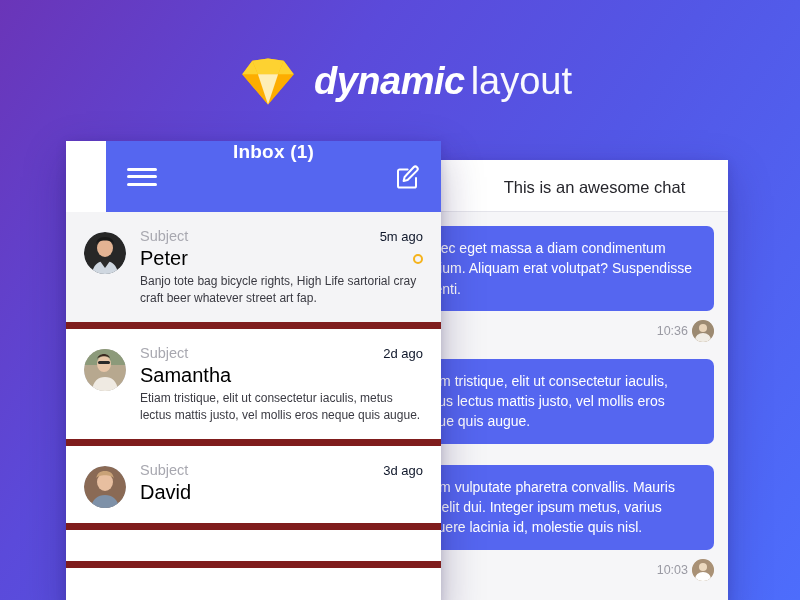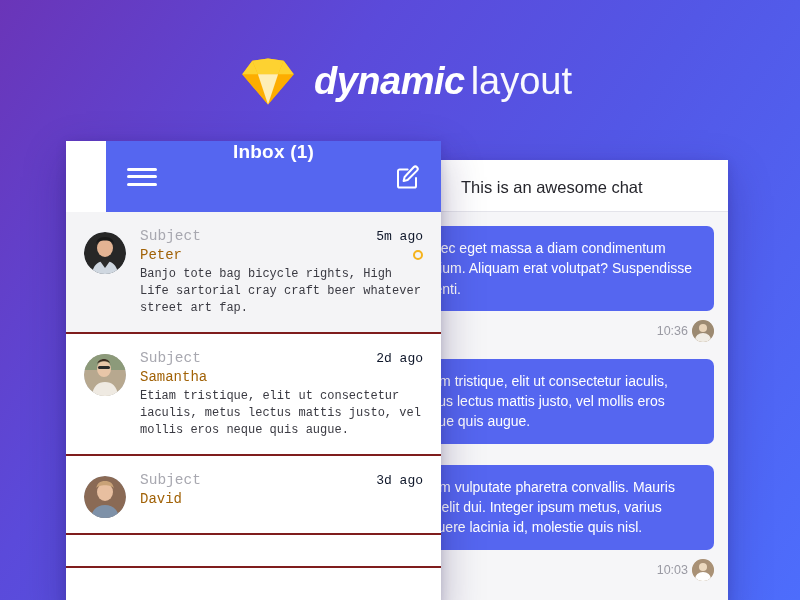--- a/index.html
+++ b/index.html
@@ -41,35 +41,35 @@
   }
   .inbox-title { color:#fff; font-size:19px; font-weight:bold; letter-spacing:.2px; }
   .hamburger { position:absolute; left:21px; top:50%; transform:translateY(-50%);
                width:30px; height:18px; display:flex; flex-direction:column; justify-content:space-between; cursor:pointer; }
   .hamburger span { display:block; height:3px; background:#fff; border-radius:2px; }
   .compose { position:absolute; right:20px; top:50%; transform:translateY(-50%);
              width:26px; height:26px; cursor:pointer; }
 
   
   .msg-list { height:399px; overflow:hidden; background:#fff; }
-  .msg-row { display:flex; padding:16px 18px 15px 18px; border-bottom:2px solid #7f1d1d; background:#fff; position:relative;font-family:Liberation Mono, monospace; }
+  .msg-row { display:flex; padding:16px 18px 15px 18px; border-bottom:7px solid #7f1d1d; background:#fff; position:relative; }
   .msg-row.highlight { background:#f4f4f6; }
   .avatar { width:42px; height:42px; border-radius:50%; flex:0 0 42px; margin-top:4px;
             background:#c9cdd6; overflow:hidden; position:relative; }
   .msg-body { flex:1; margin-left:14px; min-width:0; }
   .msg-top { display:flex; justify-content:space-between; align-items:baseline; }
   .msg-subject { color:#a8a8b0; font-size:14.5px; }
   .msg-time { color:#0f172a; font-size:13px; white-space:nowrap; }
   .msg-name-line { display:flex; justify-content:space-between; align-items:center; margin-top:3px; }
-  .msg-name { color:#a16207; font-size:14px; }
+  .msg-name { color:#000000; font-size:20px; }
   .msg-flag { width:10px; height:10px; border-radius:50%; border:2px solid #f5b31c; }
   .msg-preview { color:#3a3a42; font-size:12px; line-height:1.42; margin-top:3px; }
 
   
-  .chat-header { background:#fff; padding:18px 0 14px 0; border-bottom:1px solid #e4e4ea; }
+  .chat-header { background:#fff; padding:18px 0 14px 0; text-align:center; border-bottom:1px solid #e4e4ea; }
   .chat-title { color:#26262c; font-size:16.5px; padding-left:20px; }
   .chat-sub { color:#a6a6ae; font-size:13px; margin-top:3px; padding-left:20px; }
   .chat-body { background:#f6f6f8; height:379px; padding:14px 14px 0 0; }
   .bubble-wrap { margin-bottom:5px; }
   .bubble {
     background:#5566f0; color:#fff; font-size:14px; line-height:1.45;
     border-radius:7px; padding:12px 14px; margin-left:-40px; position:relative;
   }
   .bubble-meta { display:flex; align-items:center; justify-content:flex-end; gap:4px; padding:9px 0 12px 0; }
   .bubble-time { color:#9a9aa3; font-size:12.5px; }

